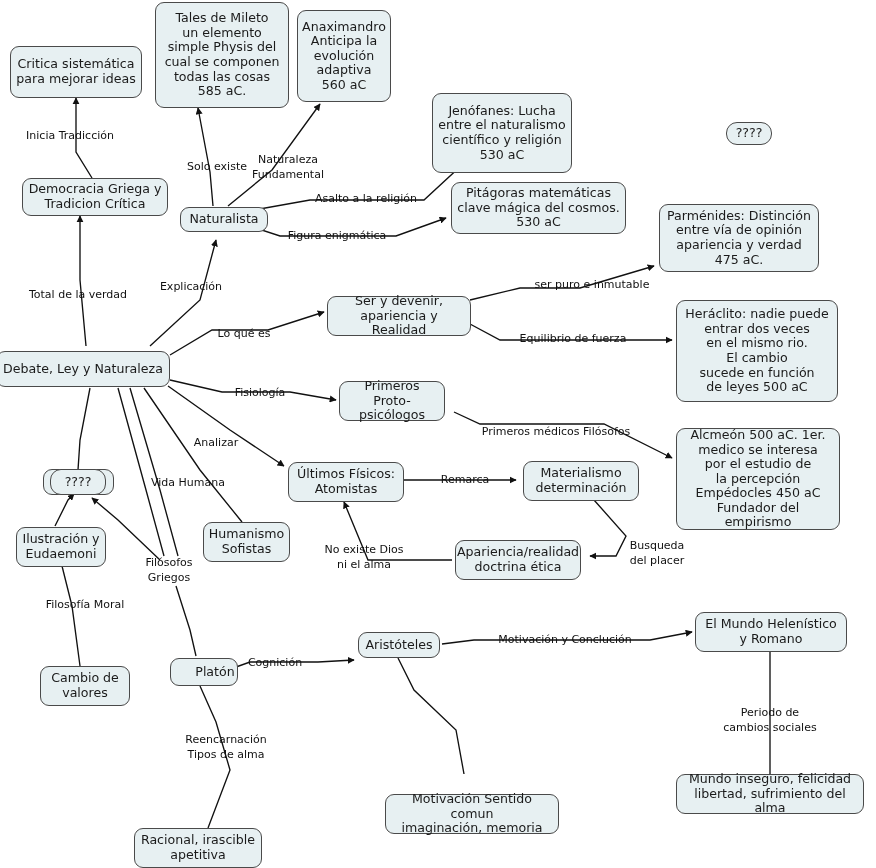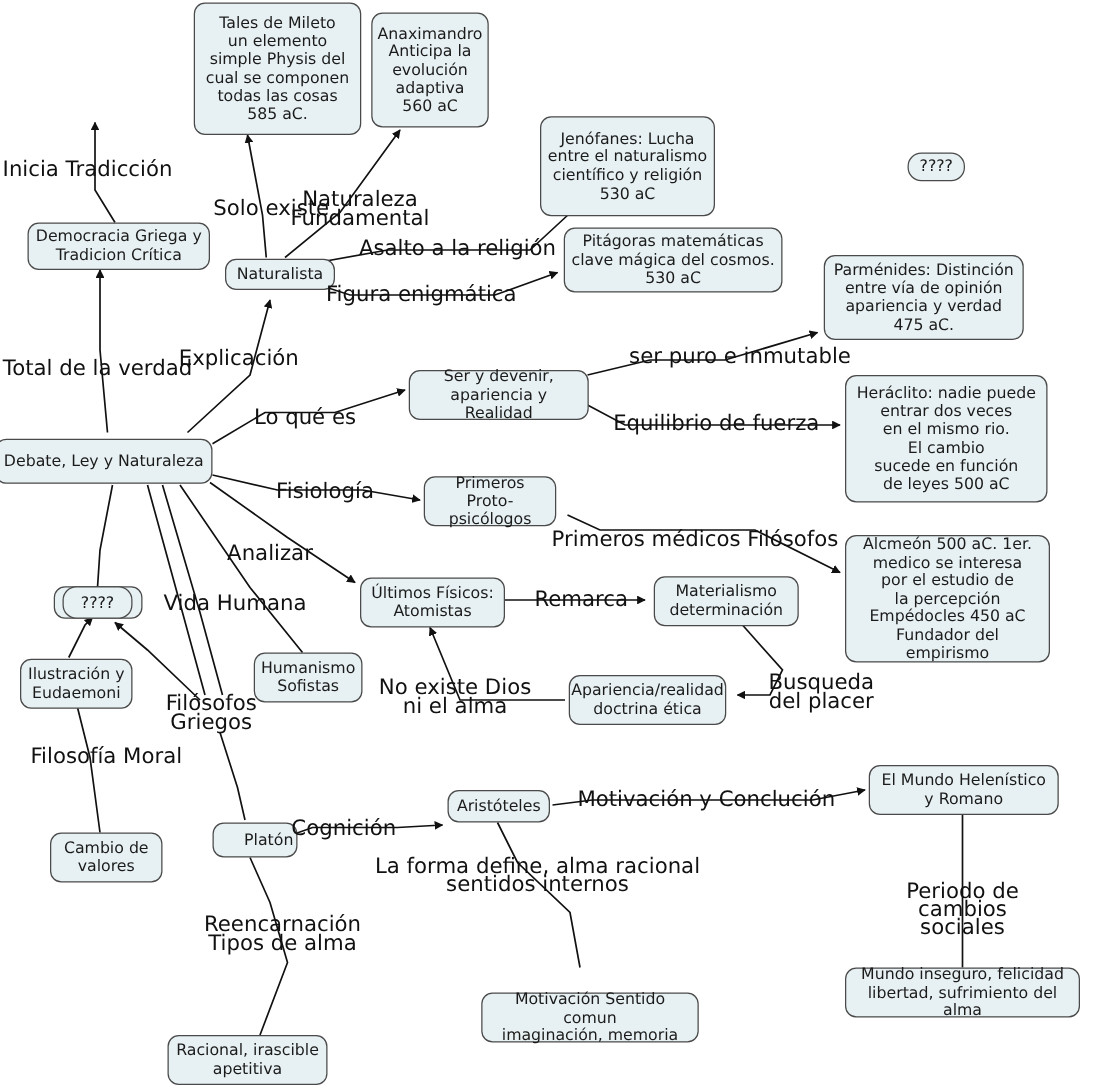--- a/index.html
+++ b/index.html
@@ -45,21 +45,21 @@
     white-space: pre-line;
   }
   .node.small-pad { padding: 1px 6px; }
   .node.qmark {
     z-index: 9;
     border-radius: 11px;
   }
   .node.behind { z-index: 4; }
   .elabel {
     position: absolute;
-    font-size: 17px;
+    font-size: 11px;
     line-height: 14.6px;
     color: #111111;
     text-align: center;
     white-space: pre-line;
     background: transparent;
     z-index: 7;
     transform: translateX(-50%);
   }
 </style>
 </head>
@@ -128,20 +128,22 @@
       <path d="M 200,686 L 216,722 L 230,770 L 208,828"></path>
 
       <path d="M 442,644 L 474,640 L 650,640 L 692,632" marker-end="url(#arrow)"></path>
 
       <path d="M 398,658 L 414,690 L 456,730 L 464,774"></path>
 
       <path d="M 770,652 L 770,700 L 770,774"></path>
     </g>
   </svg>
 
+  <div class="node" style="left:10px; top:46px; width:132px; height:52px;">Critica sistemática
+para mejorar ideas</div>
 
   <div class="node" style="left:155px; top:2px; width:134px; height:106px;">Tales de Mileto
 un elemento
 simple Physis del
 cual se componen
 todas las cosas
 585 aC.</div>
 
   <div class="node" style="left:297px; top:10px; width:94px; height:92px;">Anaximandro
 Anticipa la
@@ -270,20 +272,18 @@
   <div class="elabel" style="left:85px; top:598px;">Filosofía Moral</div>
 
   <div class="elabel" style="left:169px; top:556px;">Filósofos
 Griegos</div>
 
   <div class="elabel" style="left:275px; top:656px;">Cognición</div>
 
   <div class="elabel" style="left:226px; top:733px;">Reencarnación
 Tipos de alma</div>
 
-  <div class="elabel" style="left:430px; top:686px;">La forma define, alma racional
-sentidos internos</div>
 
   <div class="elabel" style="left:565px; top:633px;">Motivación y Conclución</div>
 
   <div class="elabel" style="left:770px; top:706px;">Periodo de cambios sociales</div>
 
 </div>
 
 </body></html>

